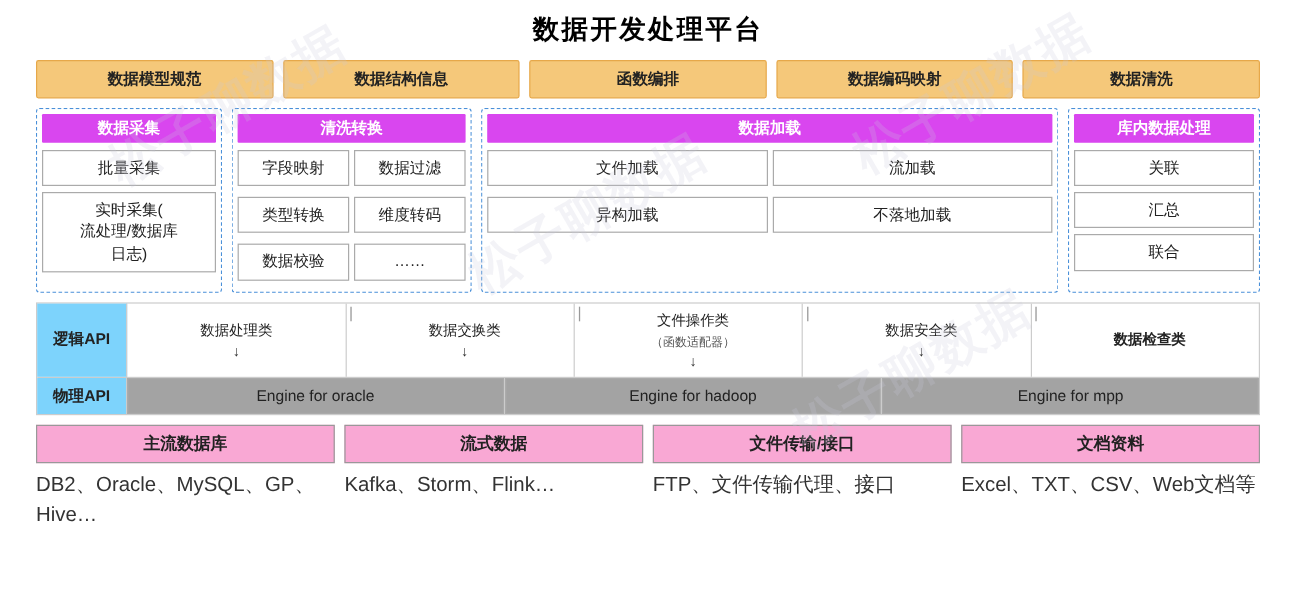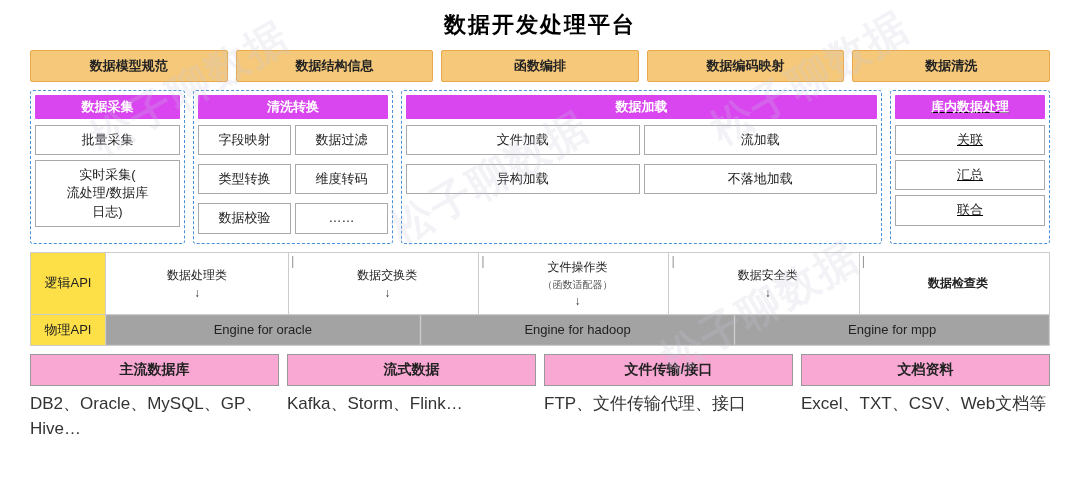--- a/index.html
+++ b/index.html
@@ -95,45 +95,44 @@
     }
     .load-grid {
       display: grid;
       grid-template-columns: 1fr 1fr;
       gap: 4px;
     }
     
     .block-inhouse {
       width: 160px;
       flex-shrink: 0;
-      text-decoration: underline;
     }
     
     .api-section {
       border: 1px solid #ccc;
       margin-bottom: 8px;
     }
     .api-row {
       display: flex;
       border-bottom: 1px solid #ccc;
     }
     .api-row:last-child {
       border-bottom: none;
     }
     .api-label {
       width: 75px;
       font-size: 13px;
-      font-weight: normal;
+      font-weight: bold;
       color: #222;
       display: flex;
       align-items: center;
       justify-content: center;
       border-right: 1px solid #ccc;
       padding: 6px 4px;
-      background: #fde047;
+      background: #7dd3fc;
     }
     .api-content {
       flex: 1;
       display: flex;
       align-items: stretch;
     }
     .api-category {
       flex: 1;
       text-align: center;
       font-size: 12px;

